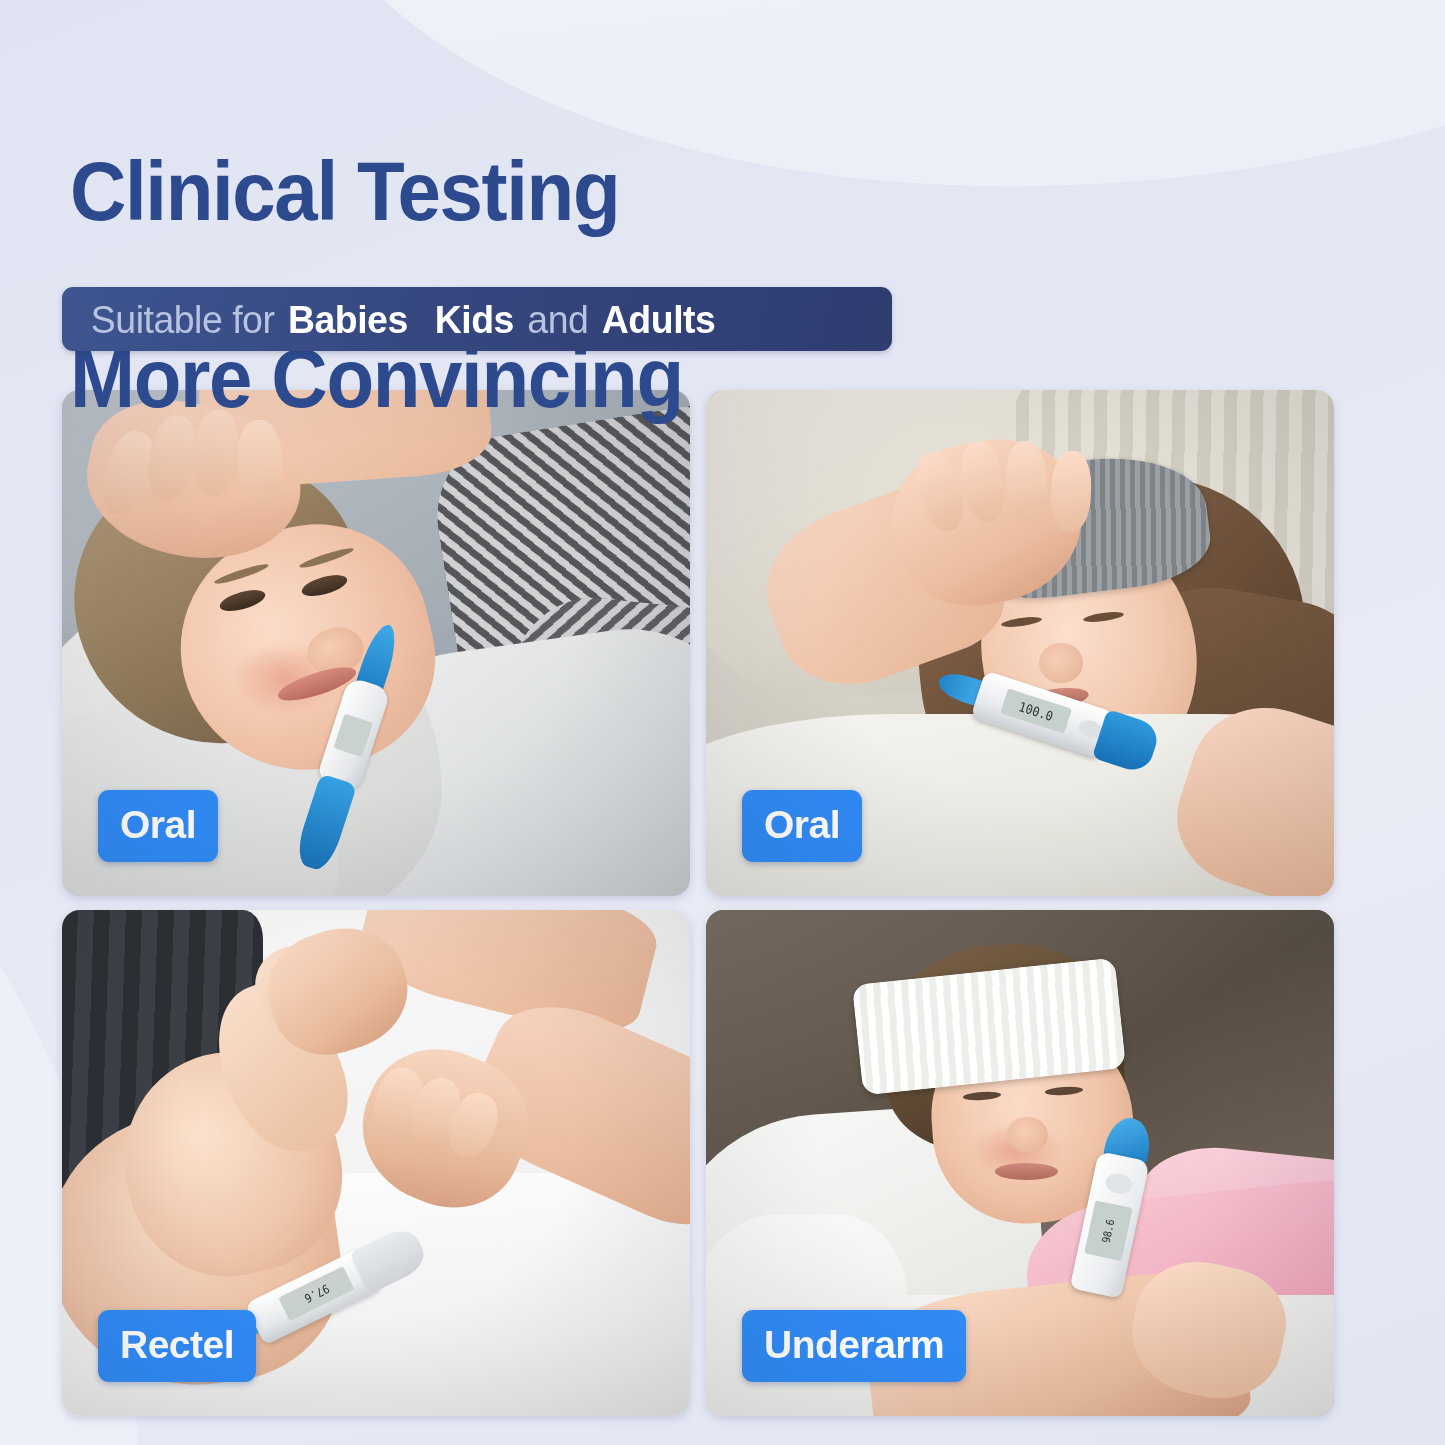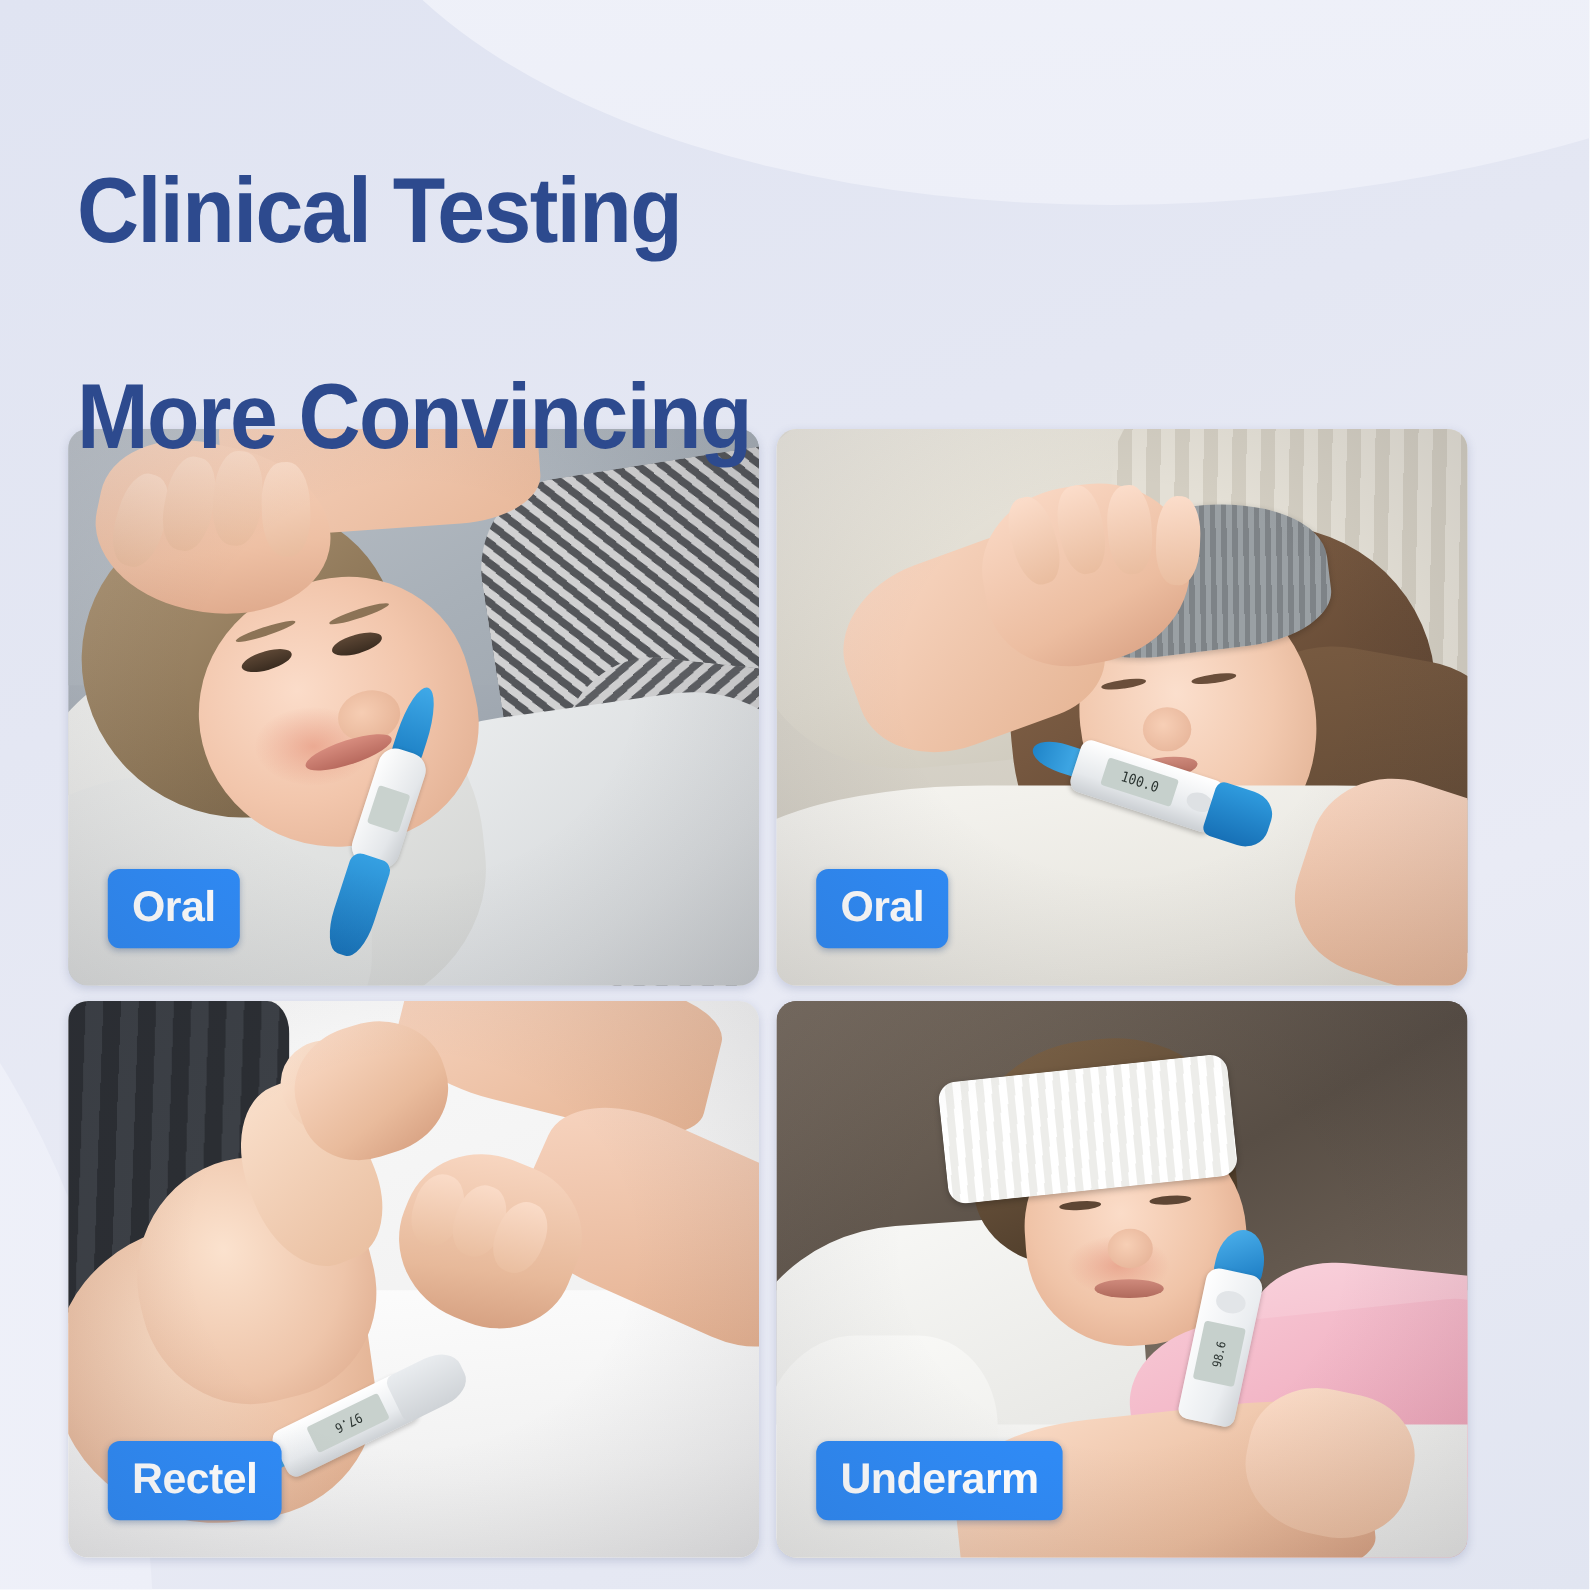--- a/index.html
+++ b/index.html
@@ -392,20 +392,25 @@
 <div id="poster">
 
   <div class="arc arc-top"></div>
   <div class="arc arc-left"></div>
 
   <div class="headline">
     <span class="headline-line">Clinical Testing</span>
     <span class="headline-line">More Convincing</span>
   </div>
 
+  <div class="banner">
+    <div class="banner-text">
+      <span class="soft">Suitable for</span><span class="sp"></span><span class="strong">Babies</span><span class="sp"></span><span class="sp"></span><span class="strong">Kids</span><span class="sp"></span><span class="soft">and</span><span class="sp"></span><span class="strong">Adults</span>
+    </div>
+  </div>
 
   <div class="grid">
 
     <div class="card">
       <div class="scene s1">
         <div class="s1-wall"></div>
         <div class="s1-blanket"></div>
         <div class="s1-blanket2"></div>
         <div class="s1-shirt"></div>
         <div class="s1-pillow"></div>

